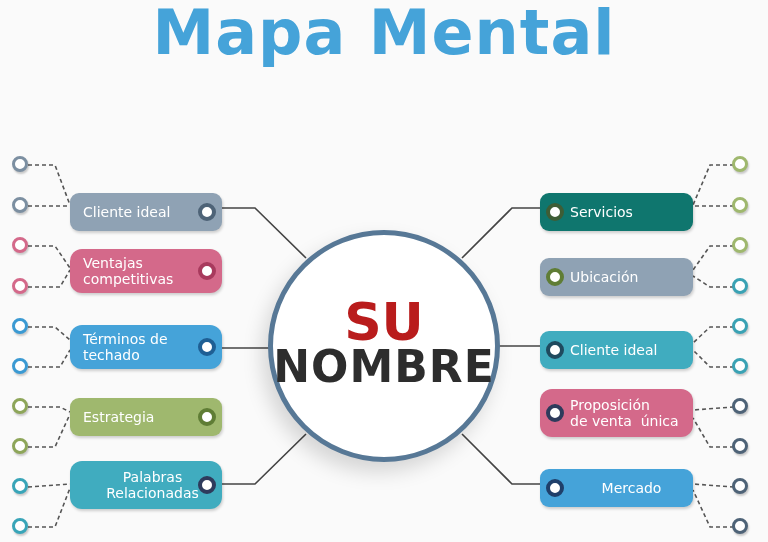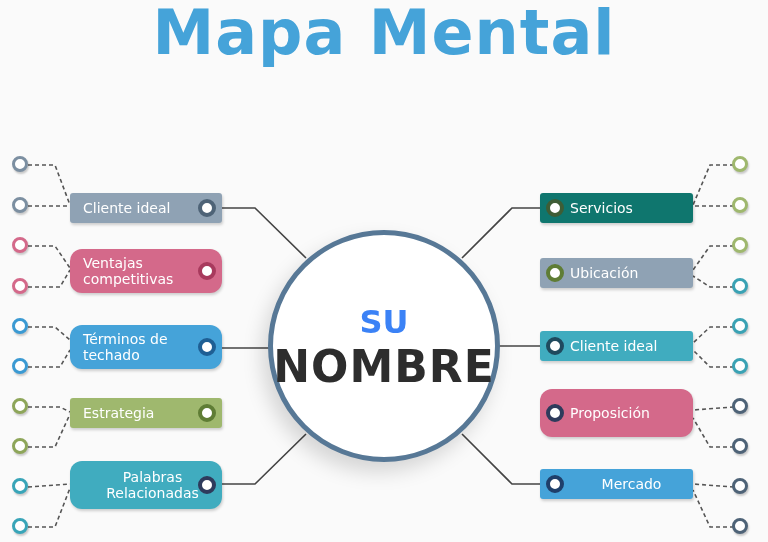--- a/index.html
+++ b/index.html
@@ -2,37 +2,37 @@
 <html><head>
 <meta charset="utf-8">
 <style>
   html, body { margin:0; padding:0; }
   body { width:768px; height:542px; background:#fafafa; position:relative; overflow:hidden;
          font-family:"DejaVu Sans", sans-serif; }
   .title { position:absolute; left:0; top:-4px; width:768px; text-align:center;
            font-family:"DejaVu Sans", sans-serif; font-weight:bold; font-size:62px;
            letter-spacing:1px; color:#45a3d9; }
   svg.lines { position:absolute; left:0; top:0; }
-  .pill { position:absolute; height:30px; border-radius:3px; color:#fff; font-size:14px;
+  .pill { position:absolute; height:38px; border-radius:9px; color:#fff; font-size:14px;
           display:flex; align-items:center; box-sizing:border-box; line-height:16px;
           box-shadow: 1px 2px 3px rgba(0,0,0,0.18); }
   .pill.two { height:44px; border-radius:12px; }
   .pill.left { padding-left:13px; }
   .pill.right { padding-left:30px; }
   .pill .dot { position:absolute; width:10px; height:10px; border-radius:50%;
                background:#fff; border:4px solid; top:50%; margin-top:-9px; }
   .pill.left .dot { right:6px; }
   .pill.right .dot { left:6px; }
   .ring { position:absolute; width:10px; height:10px; border-radius:50%; border:3px solid;
           background:#fff; box-shadow: 1px 2px 2px rgba(0,0,0,0.2); }
   .center { position:absolute; left:268px; top:230px; width:232px; height:232px; border-radius:50%;
             border:5px solid #577896; background:#fff; box-sizing:border-box;
             box-shadow: -6px 10px 20px rgba(0,0,0,0.15);
             display:flex; flex-direction:column; align-items:center; justify-content:center; }
-  .center .su { font-weight:bold; font-size:32px; color:#3b82f6; line-height:42px; }
+  .center .su { font-weight:bold; font-size:52px; color:#b91c1c; line-height:42px; }
   .center .nombre { font-weight:bold; font-size:44px; color:#2d2d2d; line-height:48px; letter-spacing:1px; }
 </style>
 </head>
 <body>
 
 <div class="title">Mapa Mental</div>
 
 <svg class="lines" width="768" height="542">
   <g stroke="#444" stroke-width="1.6" fill="none">
     <polyline points="222,208 255,208 306,258"></polyline>
@@ -98,20 +98,21 @@
   <span class="dot" style="border-color:#5f7d35;"></span>
   <span>Ubicación</span>
 </div>
 <div class="pill right" style="left:540px;top:331px;width:153px;background:#40acbf;">
   <span class="dot" style="border-color:#1f4a5e;"></span>
   <span>Cliente ideal</span>
 </div>
 <div class="pill right two" style="left:540px;top:389px;width:153px;height:48px;background:#d4698a;flex-direction:column;align-items:flex-start;justify-content:center;">
   <span class="dot" style="border-color:#2e3b5c;"></span>
   <span>Proposición</span>
+  <span style="white-space:pre;">de venta  única</span>
 </div>
 <div class="pill right" style="left:540px;top:469px;width:153px;background:#45a3d9;justify-content:center;">
   <span class="dot" style="border-color:#1f3f6a;"></span>
   <span>Mercado</span>
 </div>
 
 <div class="ring" style="left:12px;top:156px;border-color:#7c8fa1;"></div>
 <div class="ring" style="left:12px;top:197px;border-color:#7c8fa1;"></div>
 <div class="ring" style="left:12px;top:237px;border-color:#d4698a;"></div>
 <div class="ring" style="left:12px;top:278px;border-color:#d4698a;"></div>

